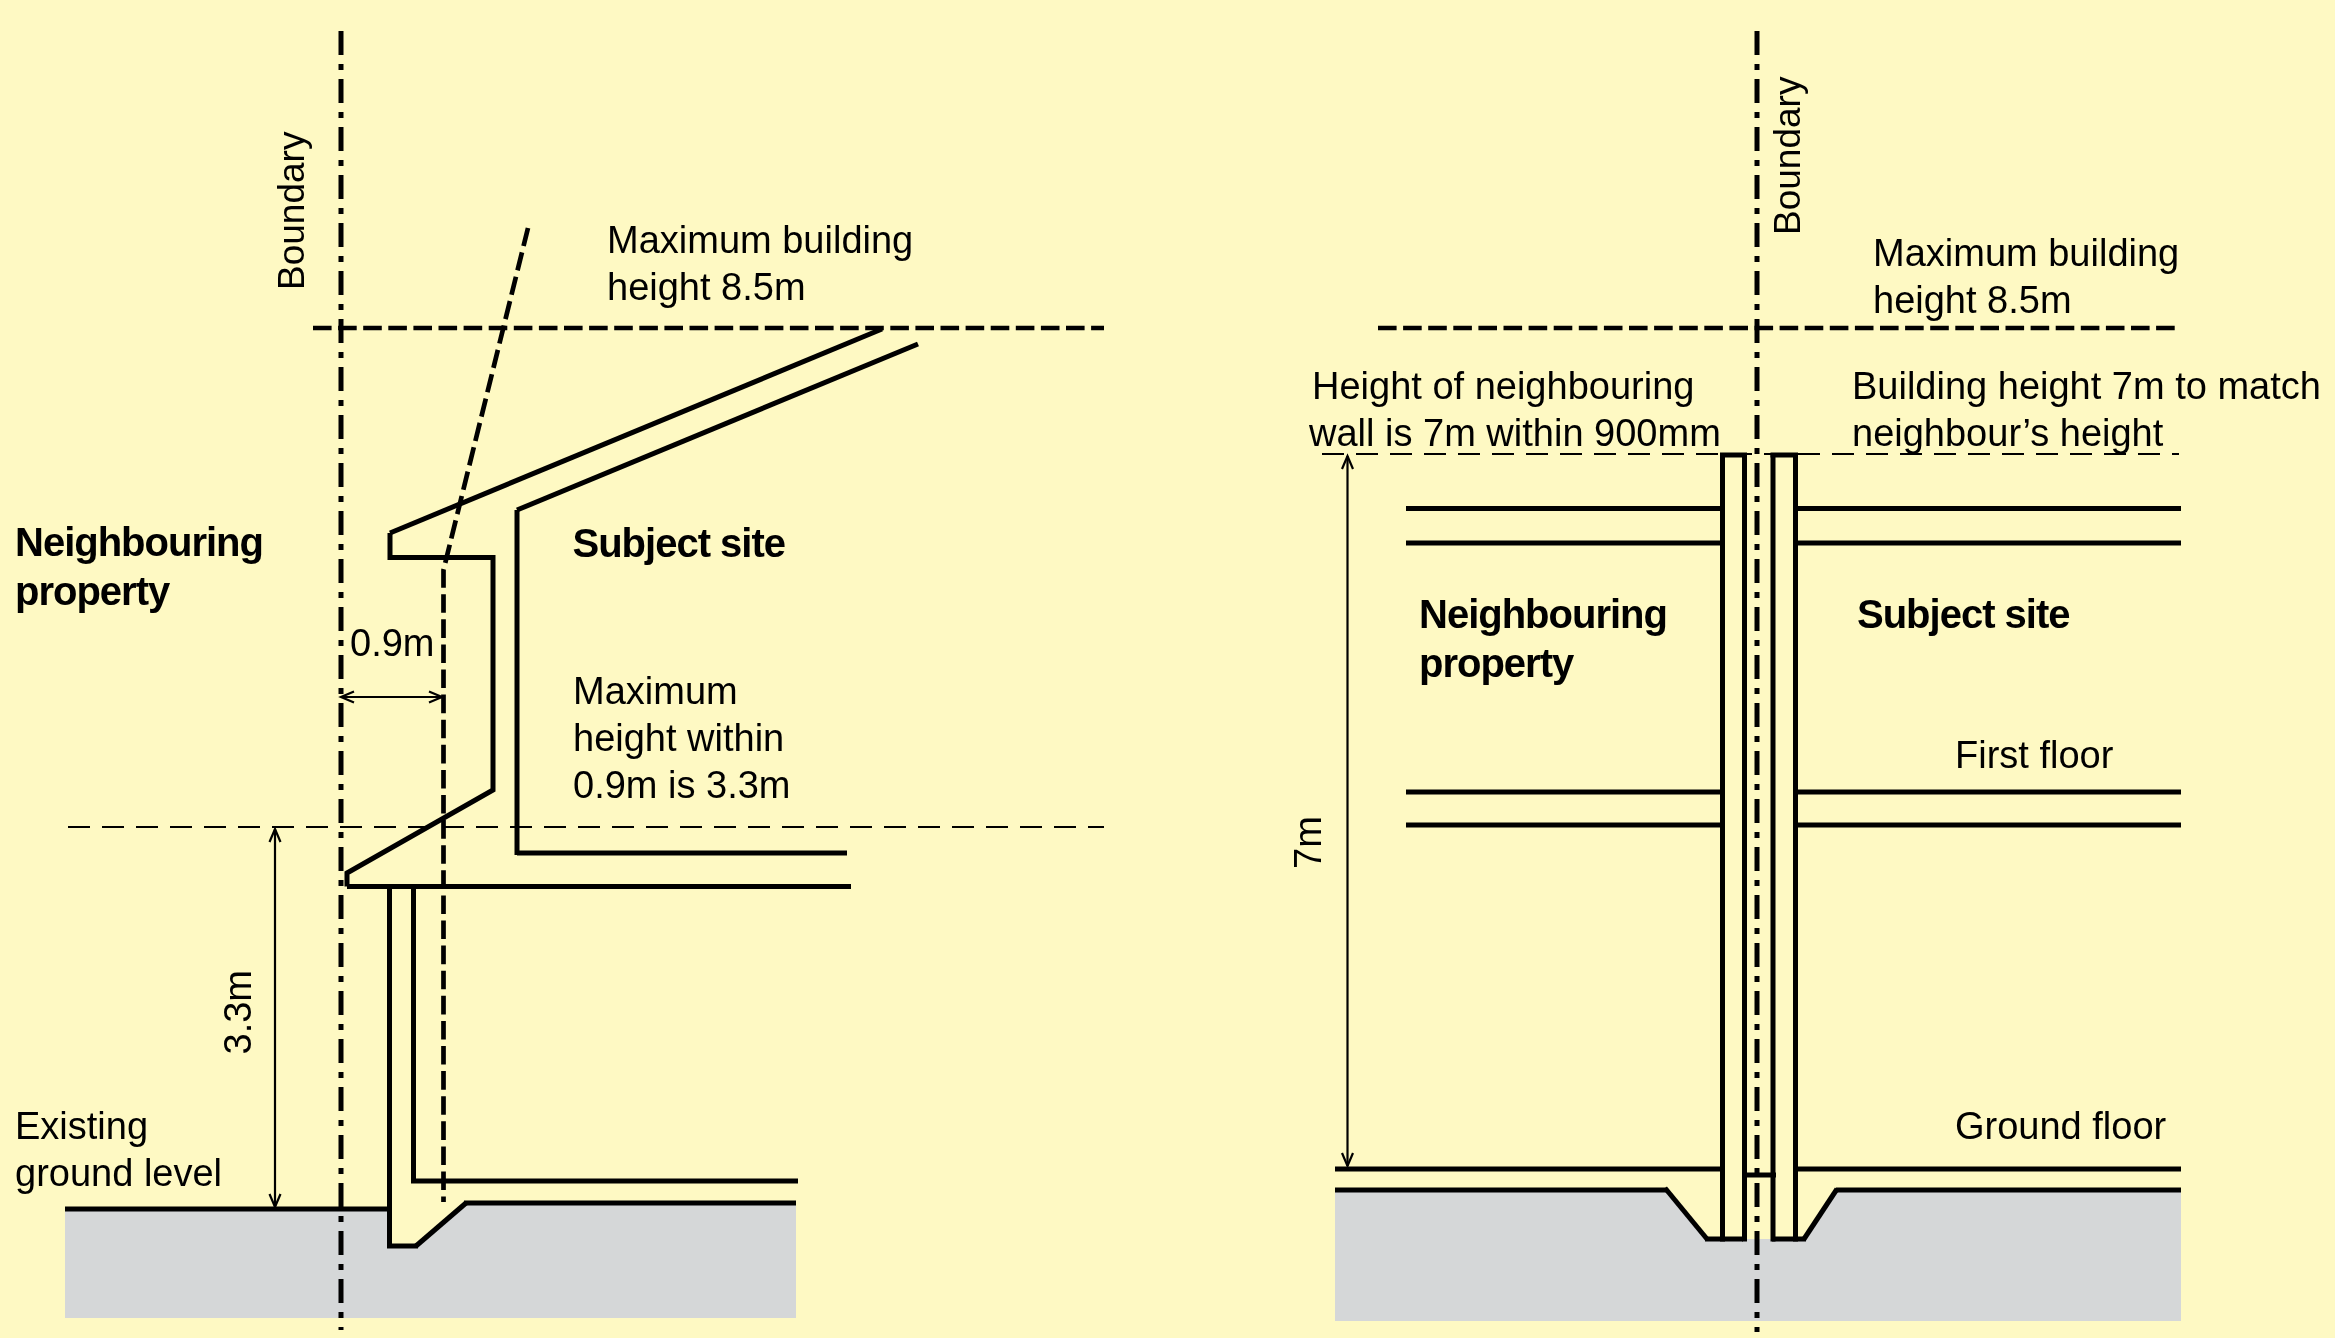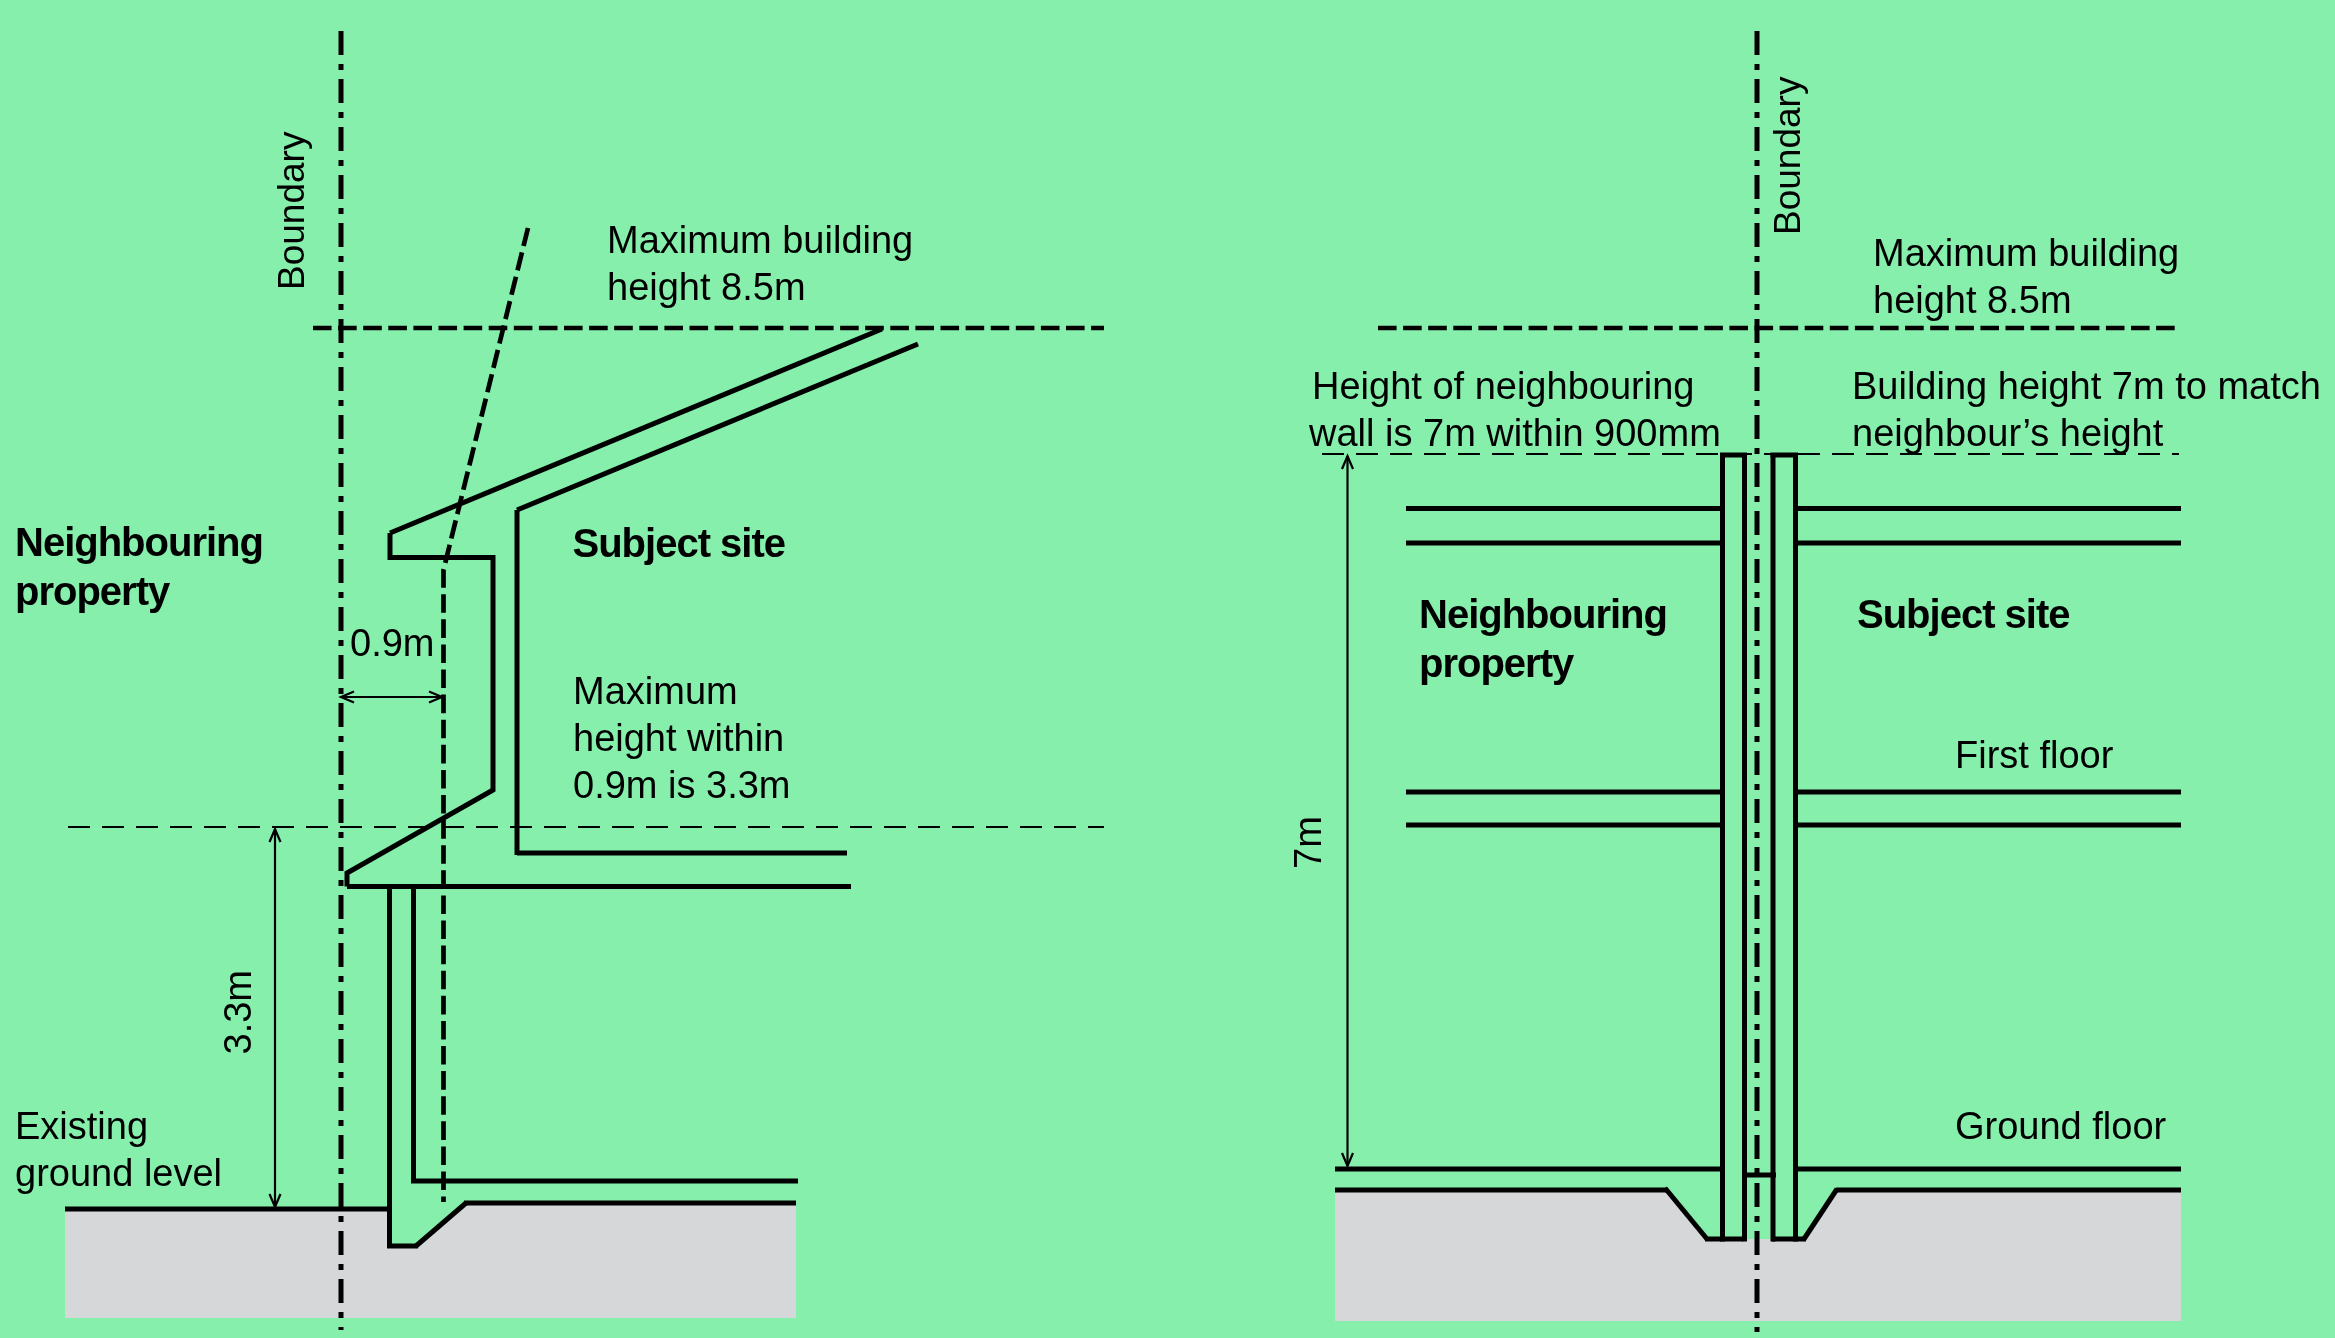--- a/index.html
+++ b/index.html
@@ -1,16 +1,16 @@
 <!DOCTYPE html>
 <html><head>
 <meta charset="utf-8">
 <style>
   html,body{margin:0;padding:0;background:#fff;}
-  #page{position:relative;width:2335px;height:1338px;background:#86efac;overflow:hidden;}
+  #page{position:relative;width:2335px;height:1338px;background:#fef9c3;overflow:hidden;}
   svg{position:absolute;left:0;top:0;}
   text{font-family:"Liberation Sans",sans-serif;fill:#000;}
 </style>
 </head>
 <body>
 <div id="page">
 <svg width="2335" height="1338" viewBox="0 0 2335 1338">
 
   <polygon points="65,1209 388,1209 388,1246 417,1246 466,1203 796,1203 796,1318 65,1318" fill="#d5d7d8"></polygon>
 

